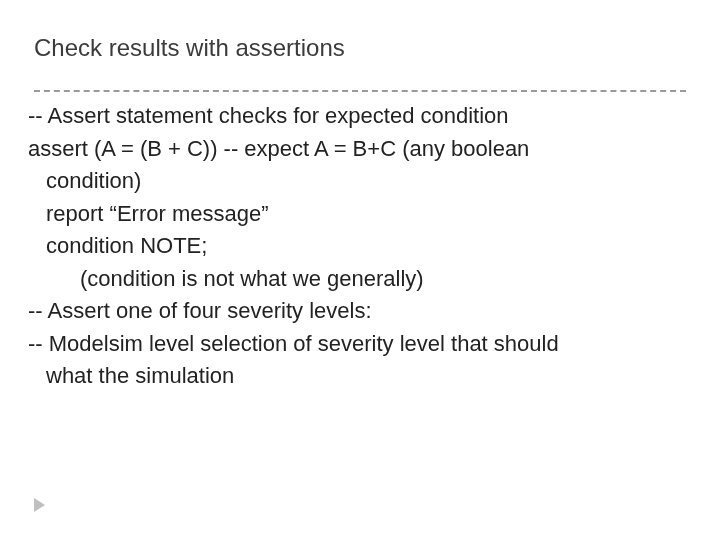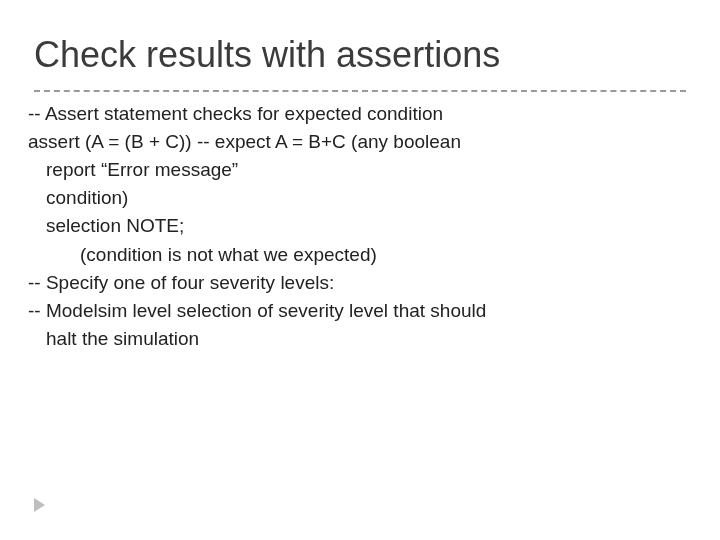--- a/index.html
+++ b/index.html
@@ -14,40 +14,40 @@
   .slide {
     position: relative;
     width: 720px;
     height: 540px;
     box-sizing: border-box;
   }
   .title {
     position: absolute;
     left: 34px;
     top: 34px;
-    font-size: 36px;
+    font-size: 24px;
     font-weight: 400;
     color: #3b3b3b;
     letter-spacing: 0px;
   }
   .title-rule {
     position: absolute;
     left: 34px;
     right: 34px;
     top: 82px;
     border: none;
     border-top: 2px dashed #9a9a9a;
     height: 0;
   }
   .content {
     position: absolute;
     left: 28px;
     top: 100px;
     right: 28px;
-    font-size: 19px;
+    font-size: 22px;
     color: #222;
     line-height: 1.48;
   }
   .content p {
     margin: 0 0 0 0;
   }
   .indent1 { padding-left: 18px; }
   .indent2 { padding-left: 52px; }
   .indent3 { padding-left: 120px; }
   .marker {
@@ -65,23 +65,23 @@
 <body>
 
 <div class="slide">
 
   <div class="title">Check results with assertions</div>
   <hr class="title-rule">
 
   <div class="content">
     <p>-- Assert statement checks for expected condition</p>
     <p>assert (A = (B + C))  -- expect  A = B+C (any boolean</p>
+    <p class="indent1">condition)</p>
     <p class="indent1">report “Error message”</p>
-    <p class="indent1">condition)</p>
-    <p class="indent1">selection NOTE;</p>
-    <p class="indent2">(condition is not what we expected)</p>
-    <p>-- Specify one of four severity levels:</p>
+    <p class="indent1">condition NOTE;</p>
+    <p class="indent2">(condition is not what we generally)</p>
+    <p>-- Assert one of four severity levels:</p>
     <p>-- Modelsim level selection of severity level that should</p>
-    <p class="indent1">halt the simulation</p>
+    <p class="indent1">what the simulation</p>
   </div>
 
   <div class="marker"></div>
 </div>
 
 </body></html>

